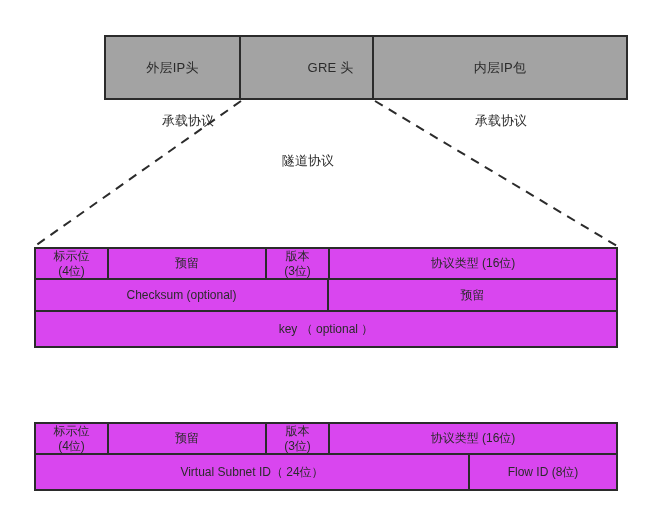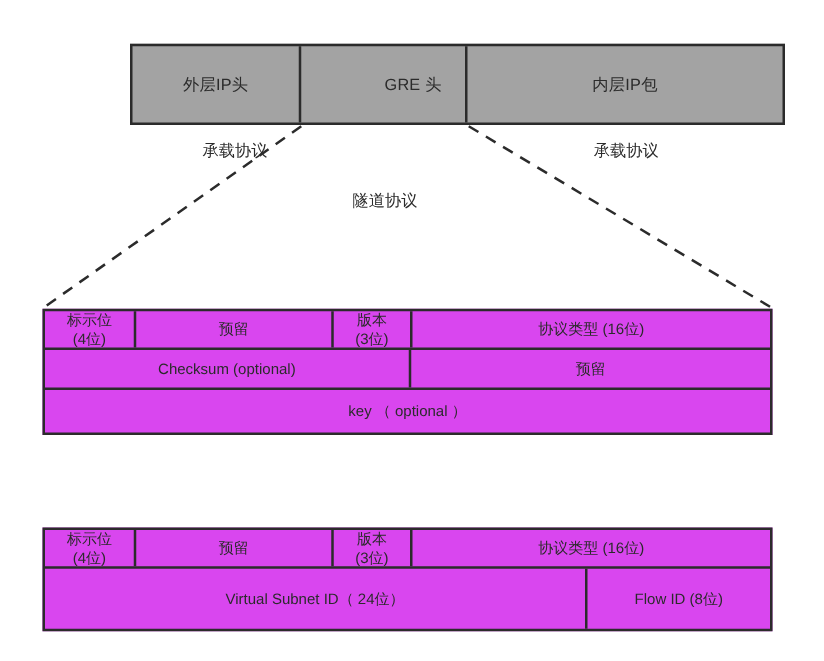--- a/index.html
+++ b/index.html
@@ -114,21 +114,21 @@
   
   .row-checksum { height: 32px; }
   .c-checksum { width: 293px; }
   .c-resv2    { flex: 1 1 auto; }
 
   .row-key { height: 34px; border-radius: 12px; }
   .row-seq { height: 34px; }
   .c-full  { flex: 1 1 auto; }
 
   
-  .row-vsid { height: 48px; }
+  .row-vsid { height: 34px; }
   .c-vsid   { width: 434px; }
   .c-flowid { flex: 1 1 auto; }
 </style>
 </head>
 <body>
 
 <div id="diagram-root">
 
   <div class="abs packet-strip">
     <div class="packet-cell outer-ip">

